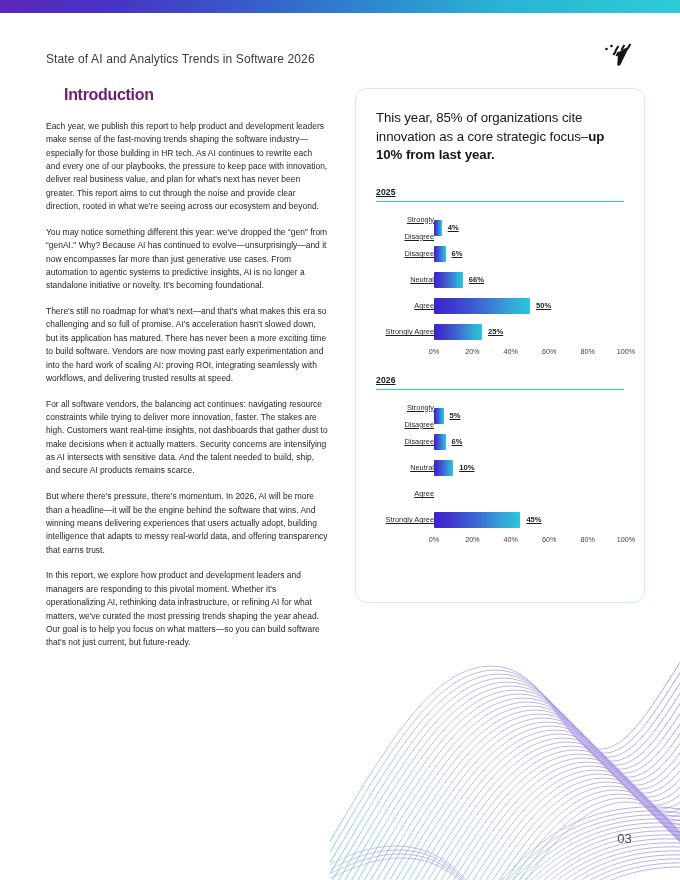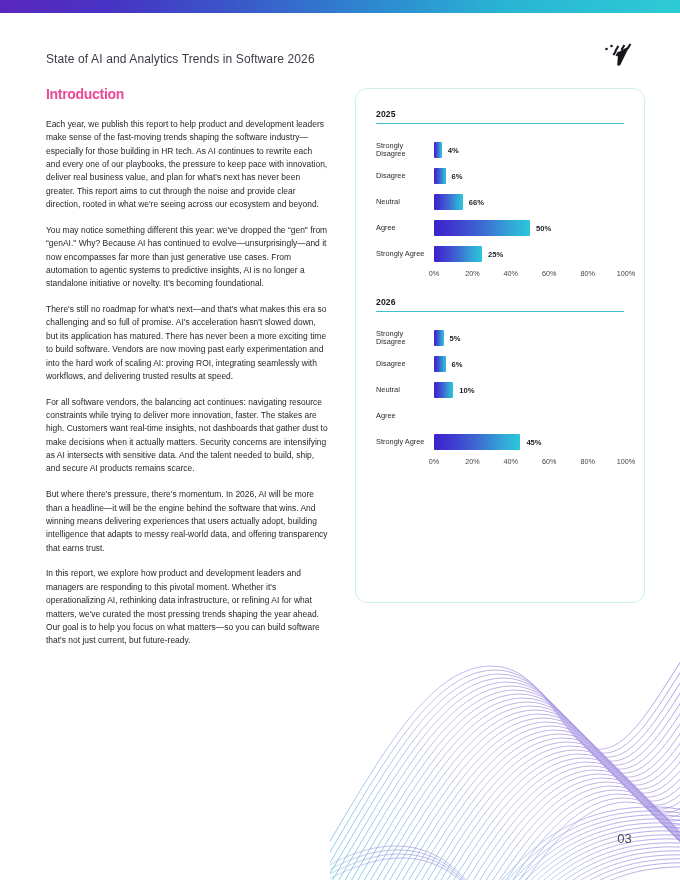--- a/index.html
+++ b/index.html
@@ -51,25 +51,26 @@
   }
 
   
   .left-col {
     position: absolute;
     top: 86px;
     left: 46px;
     width: 282px;
   }
   .page-title {
-    font-size: 14px;
+    font-size: 16px;
     font-weight: bold;
     letter-spacing: -0.3px;
-    color: #ec4899;
+    color: #701a75;
     margin-bottom: 16px;
+    margin-left: 18px;
   }
   .body-para {
     font-size: 8.45px;
     line-height: 13.35px;
     color: #27272f;
     margin-bottom: 12.5px;
     text-align: left;
     letter-spacing: 0.01px;
   }
 
@@ -88,21 +89,21 @@
   .callout-headline {
     font-size: 13.3px;
     line-height: 18.6px;
     color: #16161c;
     letter-spacing: -0.1px;
     margin-bottom: 22px;
   }
   .callout-headline b { font-weight: bold; }
 
   
-  .chart-block { margin-bottom: 14px; }
+  .chart-block { margin-bottom: 14px; text-decoration: underline; }
   .chart-year {
     font-size: 8.6px;
     font-weight: bold;
     color: #16161c;
     letter-spacing: 0.1px;
     padding-bottom: 4px;
   }
   .chart-rule {
     height: 1px;
     background: #3fbfd0;
@@ -110,22 +111,23 @@
     margin-bottom: 13px;
   }
 
   .bar-row {
     display: flex;
     align-items: center;
     height: 26px;
   }
   .bar-label {
     width: 58px;
+    text-align: right;
     font-size: 7.4px;
-    line-height: 8px;
+    line-height: 17px;
     color: #2a2a33;
     flex: none;
   }
   .bar-track {
     width: 192px;
     flex: none;
     position: relative;
     display: flex;
     align-items: center;
   }
@@ -208,20 +210,21 @@
   <h1 class="page-title">Introduction</h1>
   <p class="body-para">Each year, we publish this report to help product and development leaders make sense of the fast-moving trends shaping the software industry—especially for those building in HR tech. As AI continues to rewrite each and every one of our playbooks, the pressure to keep pace with innovation, deliver real business value, and plan for what's next has never been greater. This report aims to cut through the noise and provide clear direction, rooted in what we're seeing across our ecosystem and beyond.</p>
   <p class="body-para">You may notice something different this year: we've dropped the “gen" from “genAI." Why? Because AI has continued to evolve—unsurprisingly—and it now encompasses far more than just generative use cases. From automation to agentic systems to predictive insights, AI is no longer a standalone initiative or novelty. It's becoming foundational.</p>
   <p class="body-para">There's still no roadmap for what's next—and that's what makes this era so challenging and so full of promise. AI's acceleration hasn't slowed down, but its application has matured. There has never been a more exciting time to build software. Vendors are now moving past early experimentation and into the hard work of scaling AI: proving ROI, integrating seamlessly with workflows, and delivering trusted results at speed.</p>
   <p class="body-para">For all software vendors, the balancing act continues: navigating resource constraints while trying to deliver more innovation, faster. The stakes are high. Customers want real-time insights, not dashboards that gather dust to make decisions when it actually matters. Security concerns are intensifying as AI intersects with sensitive data. And the talent needed to build, ship, and secure AI products remains scarce.</p>
   <p class="body-para">But where there's pressure, there's momentum. In 2026, AI will be more than a headline—it will be the engine behind the software that wins. And winning means delivering experiences that users actually adopt, building intelligence that adapts to messy real-world data, and offering transparency that earns trust.</p>
   <p class="body-para">In this report, we explore how product and development leaders and managers are responding to this pivotal moment. Whether it's operationalizing AI, rethinking data infrastructure, or refining AI for what matters, we've curated the most pressing trends shaping the year ahead. Our goal is to help you focus on what matters—so you can build software that's not just current, but future-ready.</p>
 </div>
 
 <div class="callout-card">
+  <div class="callout-headline"><span>This year, 85% of organizations cite innovation as a core strategic focus–</span><b>up 10% from last year.</b></div>
 
   <div class="chart-block">
     <div class="chart-year">2025</div>
     <div class="chart-rule"></div>
     <div>
       <div class="bar-row">
         <div class="bar-label">Strongly Disagree</div>
         <div class="bar-track">
           <div class="bar-fill" style="width:7.68px"></div>
           <div class="bar-value">4%</div>

